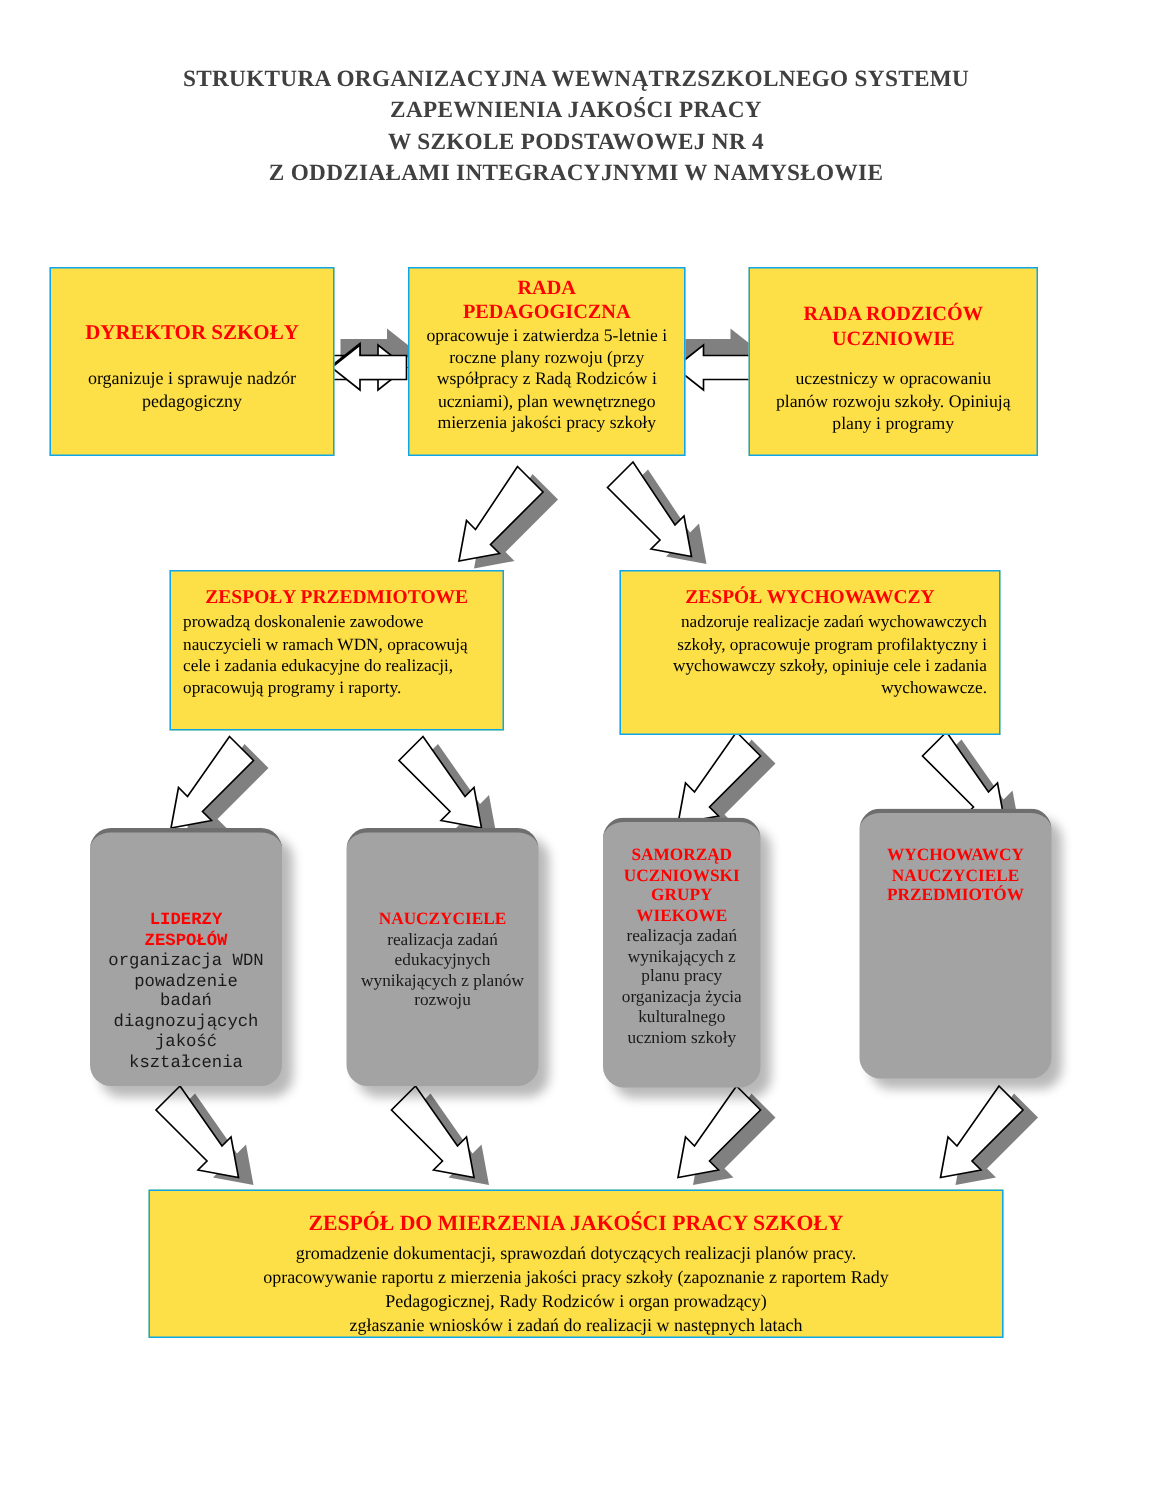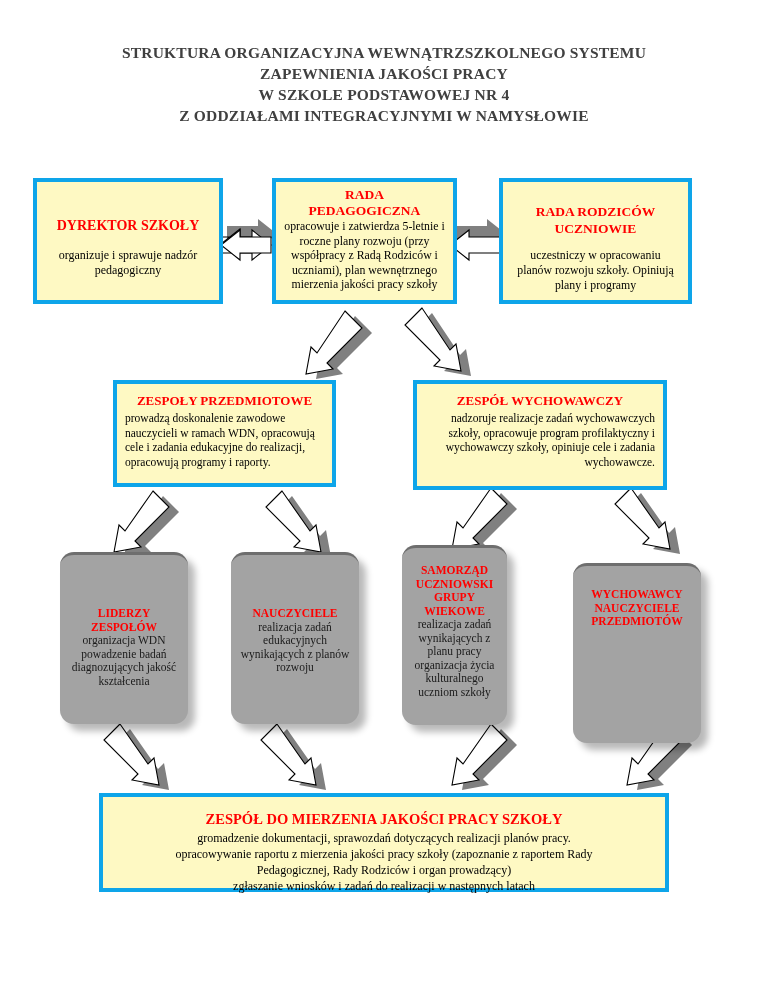--- a/index.html
+++ b/index.html
@@ -27,22 +27,22 @@
     font-weight: bold;
     font-size: 15.5px;
     line-height: 21px;
     letter-spacing: 0.2px;
   }
   #title-block div { white-space: nowrap; }
 
   
   .plain-box {
     position: absolute;
-    background: #fef9c3;
-    border: 4px solid #0ea5e9;
+    background: #fde047;
+    border: 1px solid #0ea5e9;
     box-sizing: border-box;
     z-index: 5;
   }
   .plain-box .hdr {
     color: #ff0000;
     font-weight: bold;
     text-align: center;
   }
   .plain-box .body { color: #000000; }
 
@@ -176,38 +176,38 @@
 <div class="plain-box" style="left:113px; top:380px; width:223px; height:107px;">
   <div class="hdr" style="font-size:13px; margin-top:9px;">ZESPOŁY PRZEDMIOTOWE</div>
   <div class="body" style="font-size:11.5px; line-height:14.5px; text-align:left; padding:0 8px; margin-top:2px;">prowadzą doskonalenie zawodowe nauczycieli w ramach WDN, opracowują cele i zadania edukacyjne do realizacji, opracowują programy i raporty.</div>
 </div>
 
 <div class="plain-box" style="left:413px; top:380px; width:254px; height:110px;">
   <div class="hdr" style="font-size:13px; margin-top:9px;">ZESPÓŁ WYCHOWAWCZY</div>
   <div class="body" style="font-size:11.5px; line-height:14.5px; text-align:right; padding:0 8px; margin-top:2px;">nadzoruje realizacje zadań wychowawczych szkoły, opracowuje program profilaktyczny i wychowawczy szkoły, opiniuje cele i zadania wychowawcze.</div>
 </div>
 
-<div class="gray-box" style="left:60px; top:552px; width:128px; height:172px; padding:8px 9px 0 9px;">
+<div class="gray-box" style="left:60px; top:552px; width:128px; height:172px; padding:8px 9px 0 9px;font-family:Liberation Mono, monospace;">
   <div class="hdr" style="margin-top:44px;">LIDERZY</div>
   <div class="hdr">ZESPOŁÓW</div>
   <div class="body">organizacja WDN powadzenie badań diagnozujących jakość kształcenia</div>
 </div>
 
 <div class="gray-box" style="left:231px; top:552px; width:128px; height:172px; padding:0 9px 0 9px;">
   <div class="hdr" style="margin-top:52px;">NAUCZYCIELE</div>
   <div class="body">realizacja zadań edukacyjnych wynikających z planów rozwoju</div>
 </div>
 
 <div class="gray-box" style="left:402px; top:545px; width:105px; height:180px; padding:8px 9px 0 9px;">
   <div class="hdr" style="margin-top:8px;">SAMORZĄD UCZNIOWSKI</div>
   <div class="hdr">GRUPY WIEKOWE</div>
   <div class="body">realizacja zadań wynikających z planu pracy organizacja życia kulturalnego uczniom szkoły</div>
 </div>
 
-<div class="gray-box" style="left:573px; top:563px; width:128px; height:180px; padding:8px 9px 0 9px;">
+<div class="gray-box" style="left:573px; top:539px; width:128px; height:180px; padding:8px 9px 0 9px;">
   <div class="hdr" style="margin-top:14px;">WYCHOWAWCY NAUCZYCIELE</div>
   <div class="hdr">PRZEDMIOTÓW</div>
 </div>
 
 <div class="plain-box" style="left:99px; top:793px; width:570px; height:99px;">
   <div class="hdr" style="font-size:14.5px; margin-top:14px;">ZESPÓŁ DO MIERZENIA JAKOŚCI PRACY SZKOŁY</div>
   <div class="body" style="font-size:12px; line-height:16px; text-align:center; margin-top:2px;">gromadzenie dokumentacji, sprawozdań dotyczących realizacji planów pracy.</div>
   <div class="body" style="font-size:12px; line-height:16px; text-align:center;">opracowywanie raportu z mierzenia jakości pracy szkoły (zapoznanie z raportem Rady</div>
   <div class="body" style="font-size:12px; line-height:16px; text-align:center;">Pedagogicznej, Rady Rodziców i organ prowadzący)</div>
   <div class="body" style="font-size:12px; line-height:16px; text-align:center;">zgłaszanie wniosków i zadań do realizacji w następnych latach</div>

